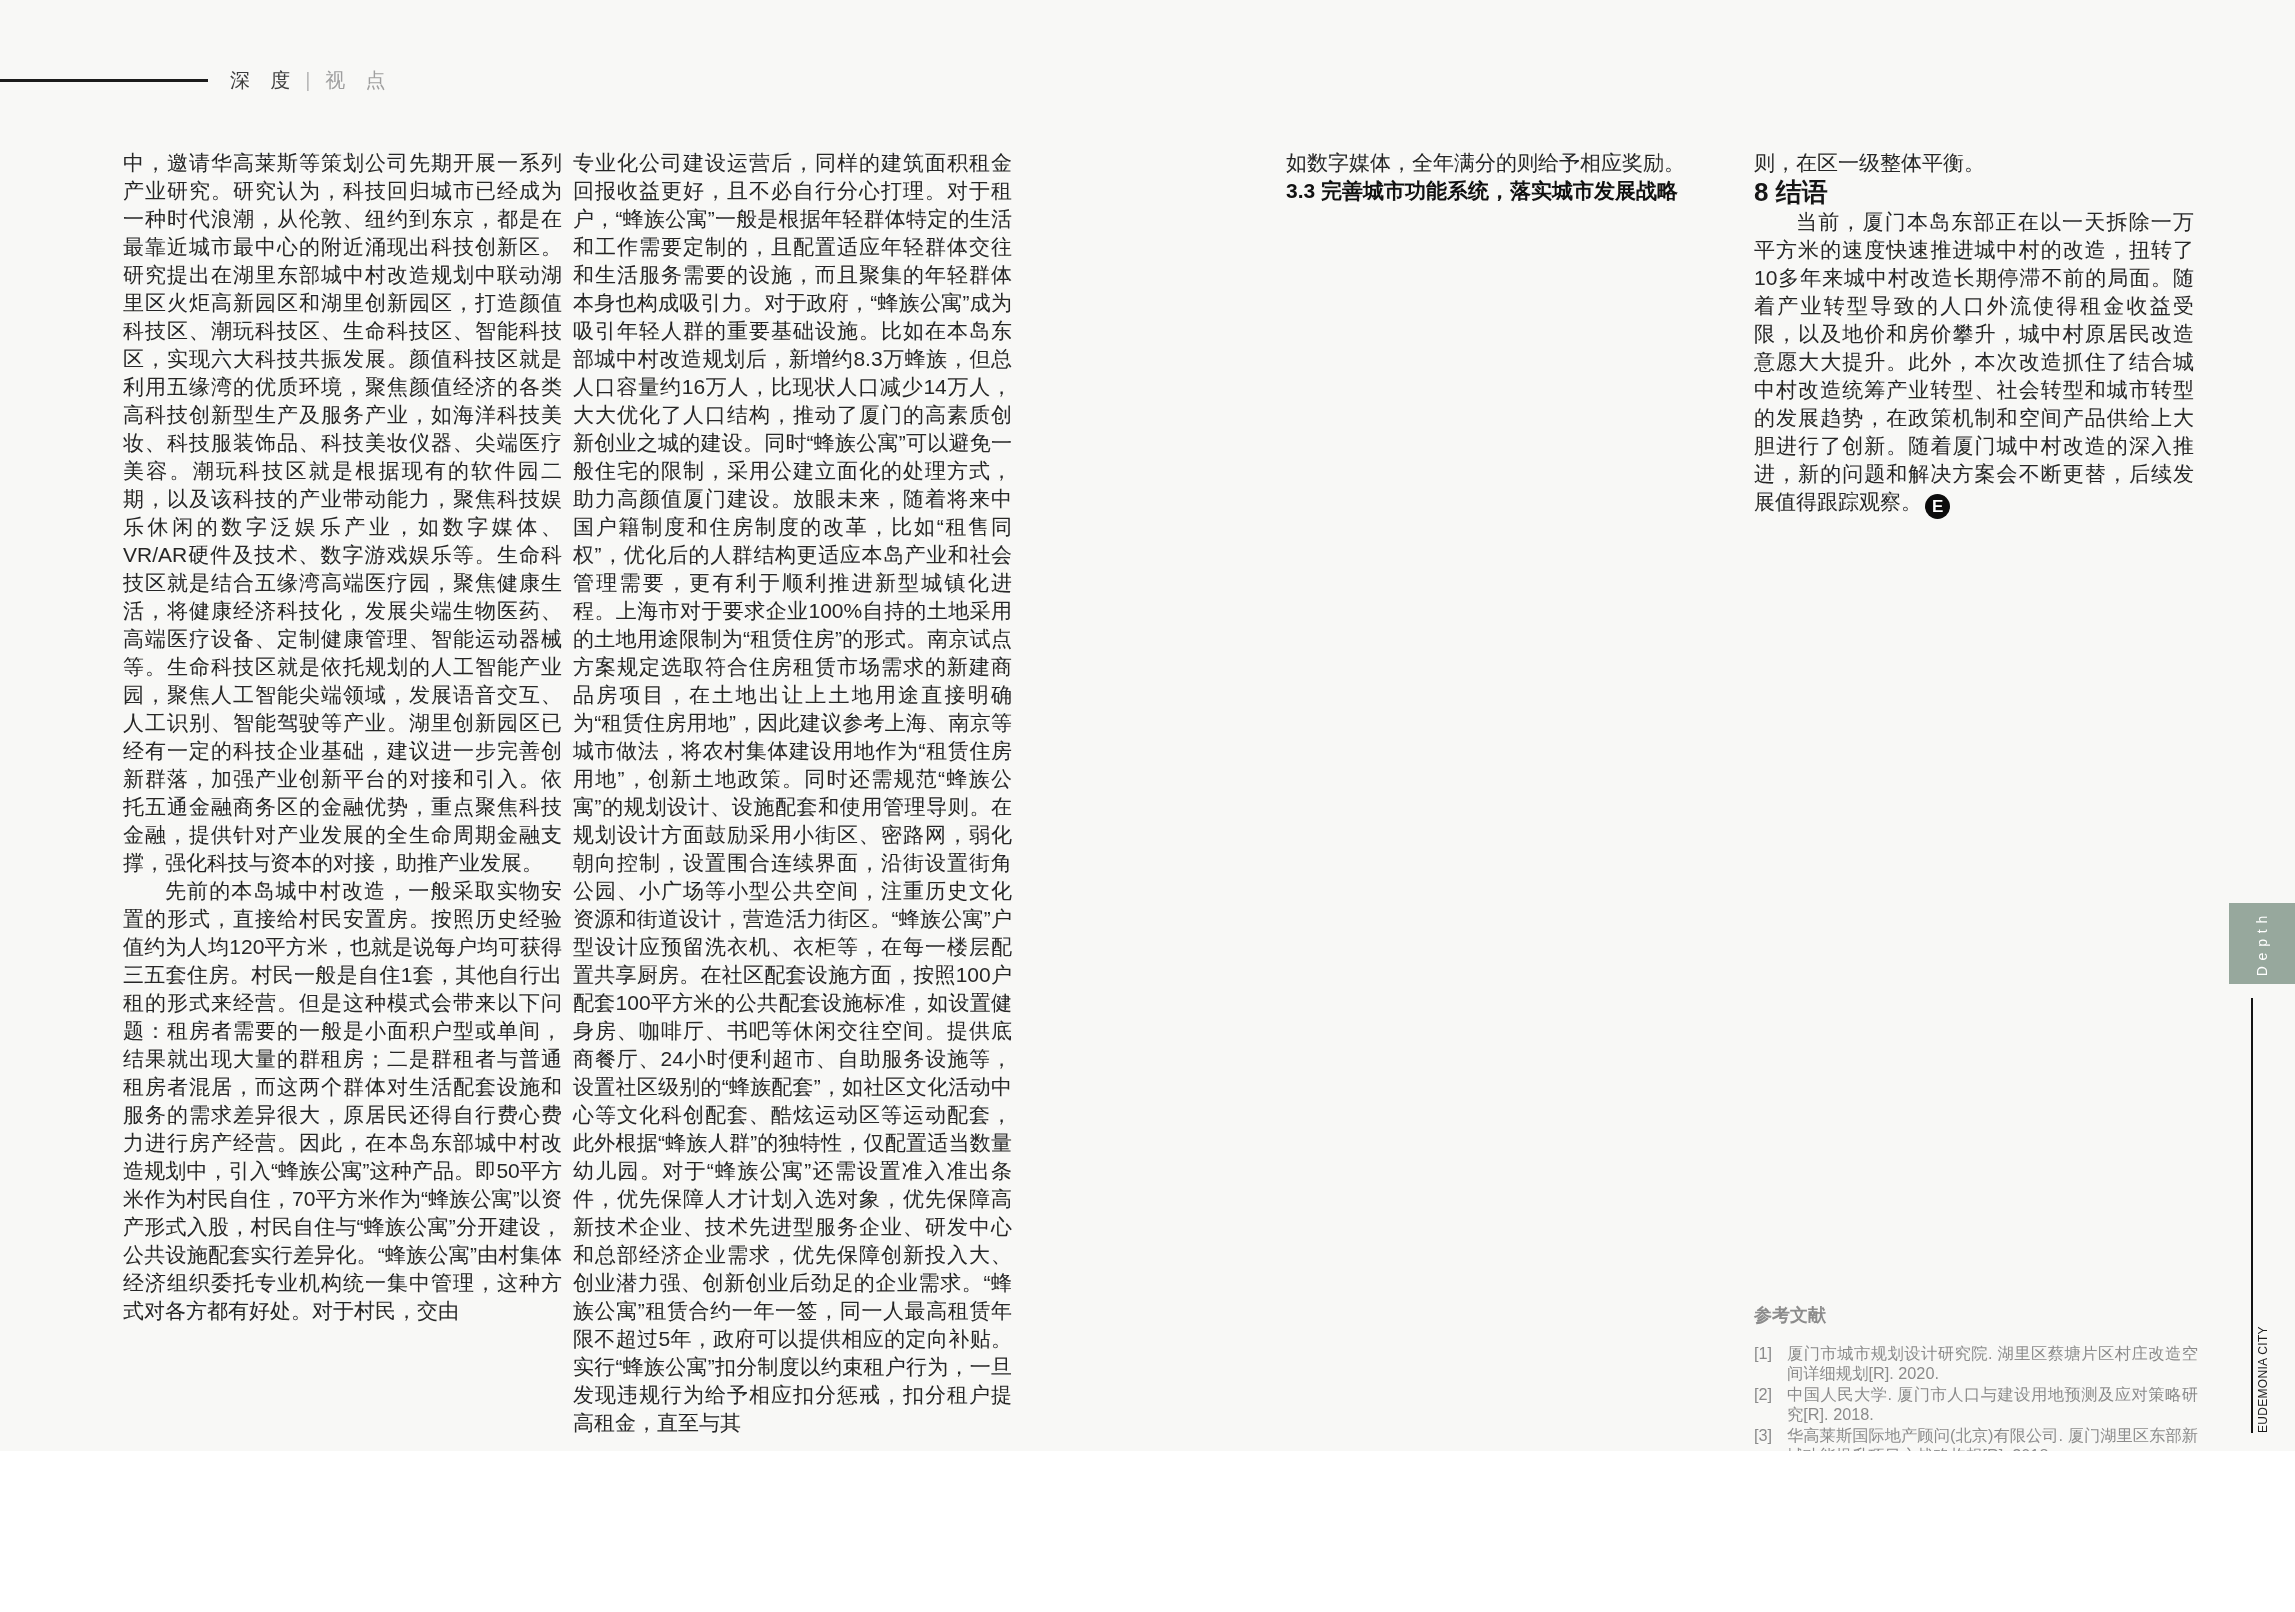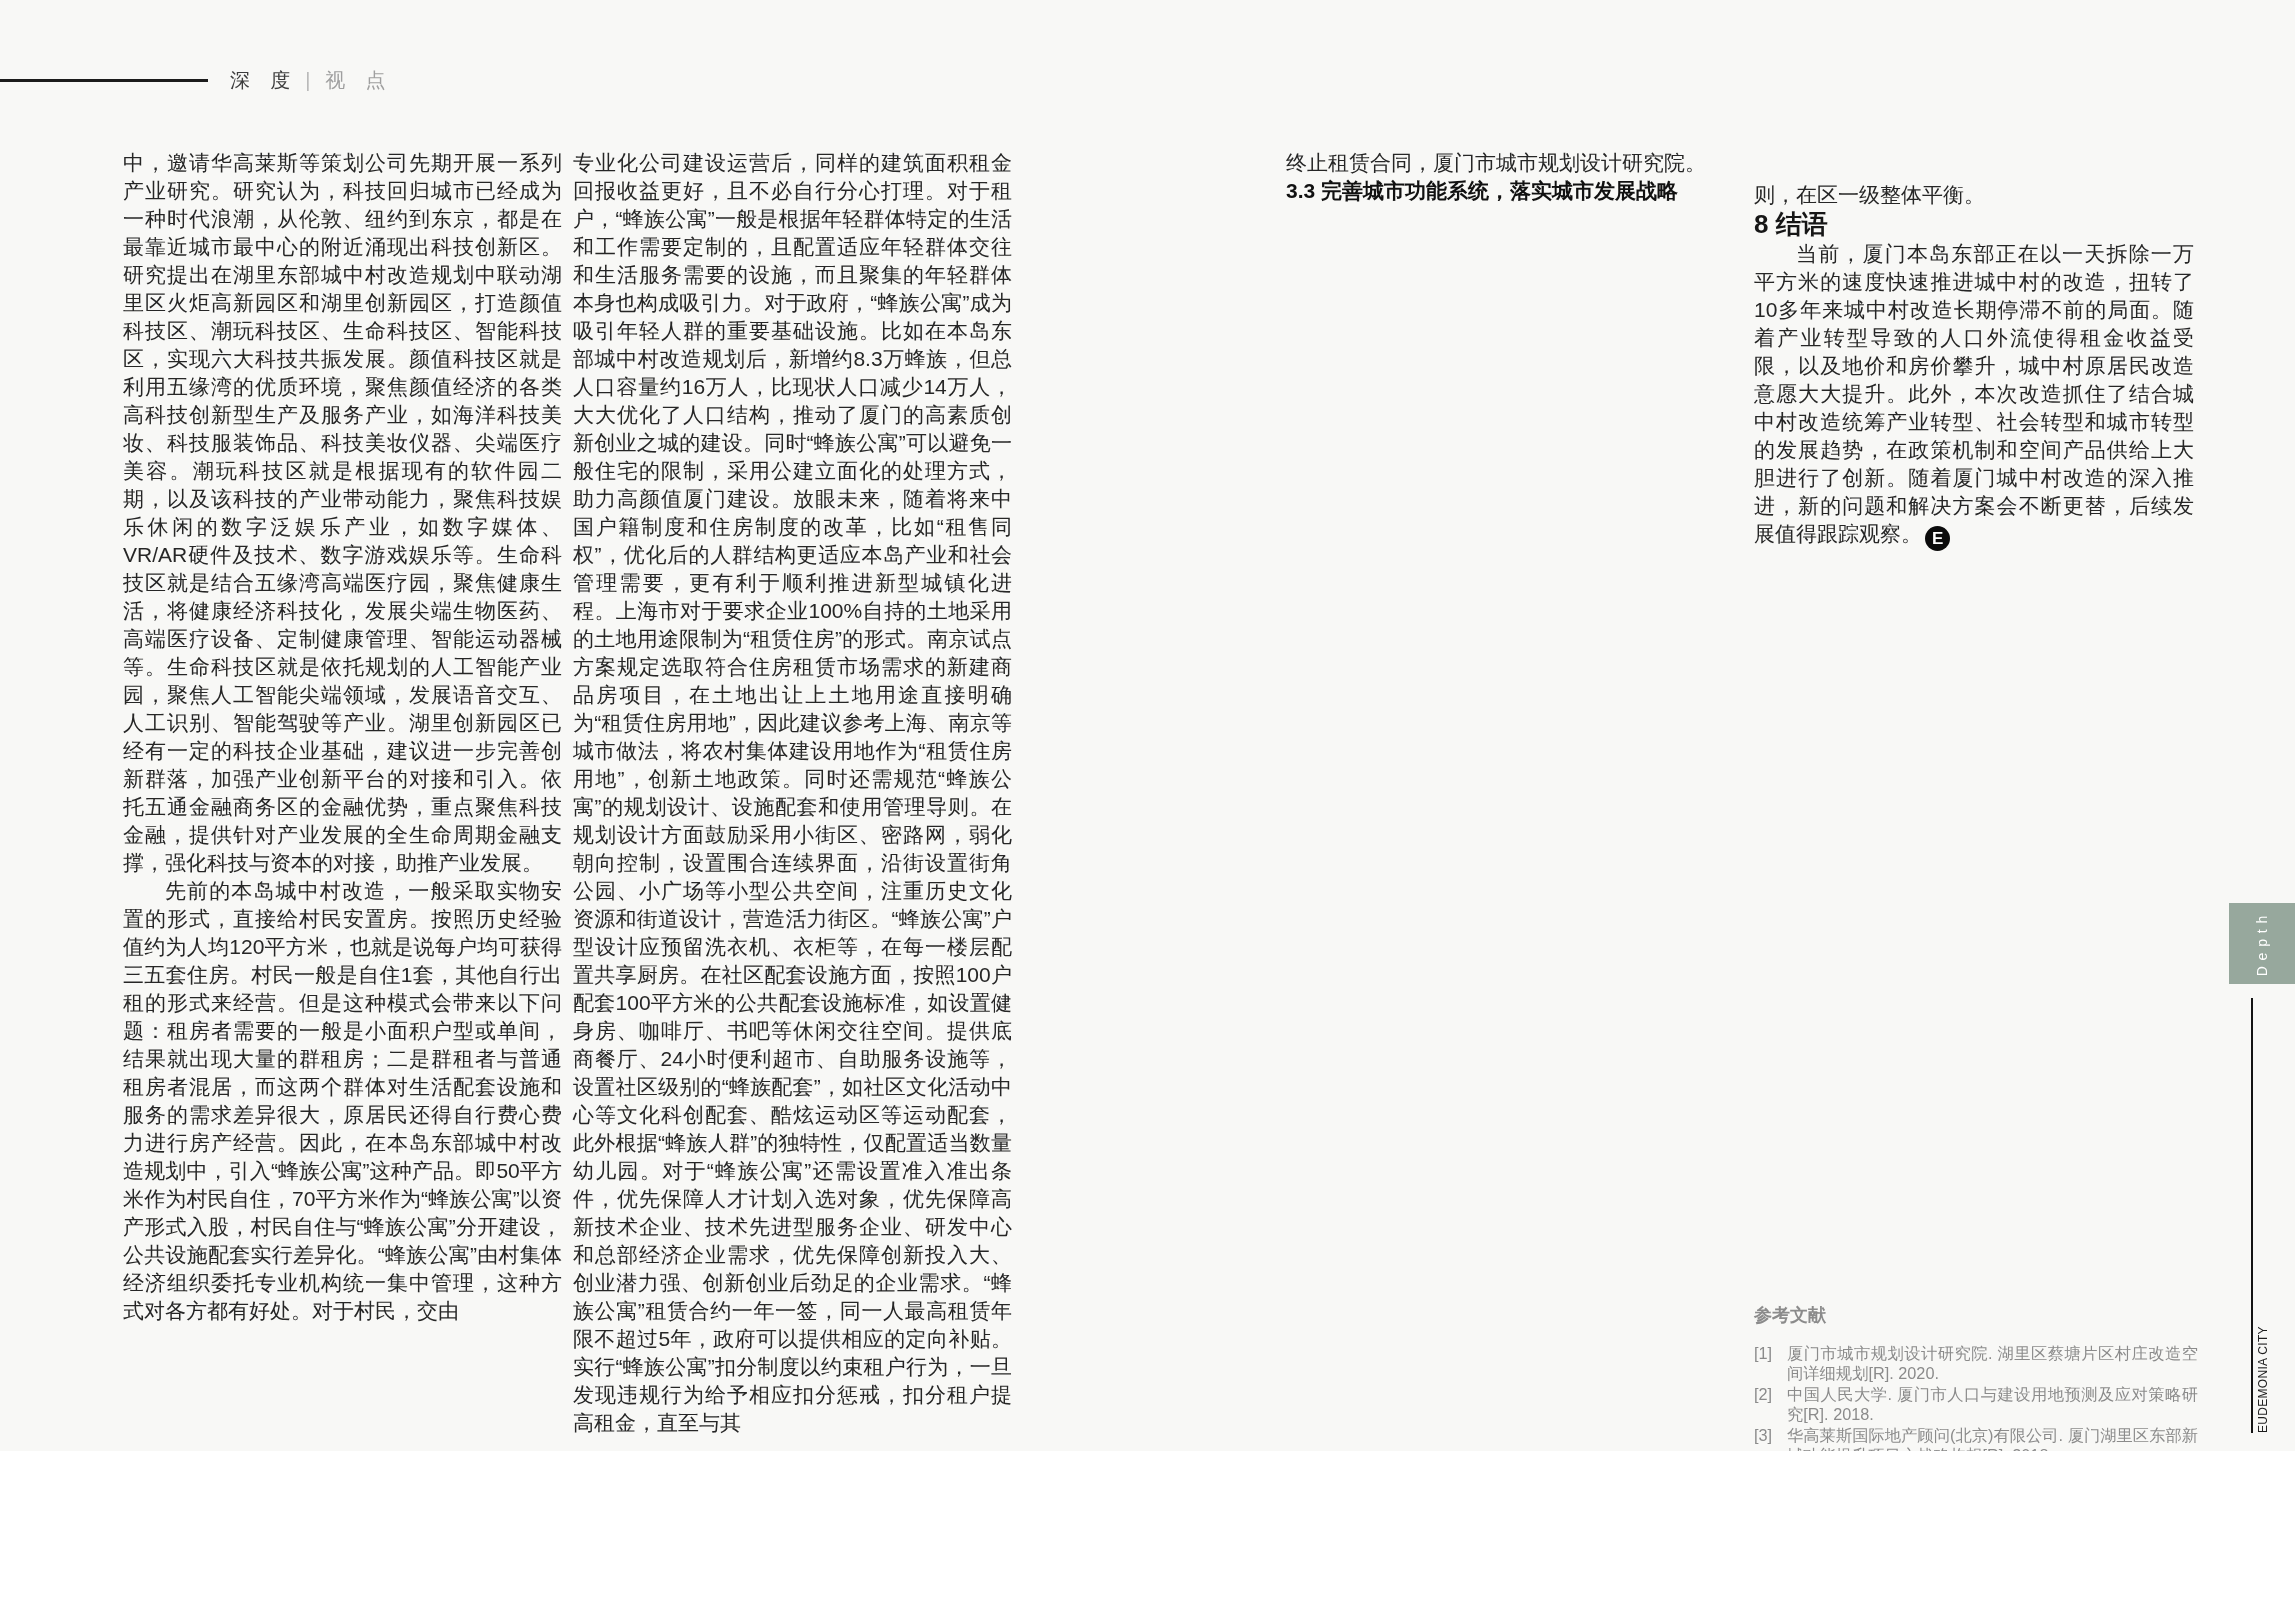--- a/index.html
+++ b/index.html
@@ -18,21 +18,21 @@
        text-align:justify;color:#262626;}
   .col p{margin:0;}
   .cont{text-indent:0;}
   .para{text-indent:2em;}
   .h2{font-weight:bold;text-align:left;margin:55px 0 6.3px 0;color:#111;}
   .h2-c3{margin-top:45px;}
   .h1{font-weight:bold;text-align:left;font-size:26px;line-height:30.5px;margin:41px 0 31.5px 0;color:#161616;}
   .c1{left:123px;}
   .c2{left:573px;}
   .c3{left:1286px;width:440px;}
-  .c4{left:1754px;width:440px;margin-top:32px;}
+  .c4{left:1754px;width:440px;}
 
   .endmark{display:inline-block;width:25px;height:25px;border-radius:50%;background:#0c0c0c;
            color:#ffffff;font-weight:bold;font-size:17px;line-height:25px;text-align:center;
            vertical-align:-3.2px;margin-left:3.2px;text-indent:0;}
 
   
   .refs{position:absolute;left:1754px;top:1303px;width:444px;color:#8b8b8b;}
   .refs-title{font-size:18px;font-weight:bold;margin:0 0 15.8px 0;}
   .ref-item{display:flex;font-size:16.3px;line-height:20.5px;text-align:justify;}
   .ref-num{flex:0 0 33px;}
@@ -66,21 +66,21 @@
   <div class="col c1">
     <p class="cont">中，邀请华高莱斯等策划公司先期开展一系列产业研究。研究认为，科技回归城市已经成为一种时代浪潮，从伦敦、纽约到东京，都是在最靠近城市最中心的附近涌现出科技创新区。研究提出在湖里东部城中村改造规划中联动湖里区火炬高新园区和湖里创新园区，打造颜值科技区、潮玩科技区、生命科技区、智能科技区，实现六大科技共振发展。颜值科技区就是利用五缘湾的优质环境，聚焦颜值经济的各类高科技创新型生产及服务产业，如海洋科技美妆、科技服装饰品、科技美妆仪器、尖端医疗美容。潮玩科技区就是根据现有的软件园二期，以及该科技的产业带动能力，聚焦科技娱乐休闲的数字泛娱乐产业，如数字媒体、VR/AR硬件及技术、数字游戏娱乐等。生命科技区就是结合五缘湾高端医疗园，聚焦健康生活，将健康经济科技化，发展尖端生物医药、高端医疗设备、定制健康管理、智能运动器械等。生命科技区就是依托规划的人工智能产业园，聚焦人工智能尖端领域，发展语音交互、人工识别、智能驾驶等产业。湖里创新园区已经有一定的科技企业基础，建议进一步完善创新群落，加强产业创新平台的对接和引入。依托五通金融商务区的金融优势，重点聚焦科技金融，提供针对产业发展的全生命周期金融支撑，强化科技与资本的对接，助推产业发展。</p>
     <p class="para">先前的本岛城中村改造，一般采取实物安置的形式，直接给村民安置房。按照历史经验值约为人均120平方米，也就是说每户均可获得三五套住房。村民一般是自住1套，其他自行出租的形式来经营。但是这种模式会带来以下问题：租房者需要的一般是小面积户型或单间，结果就出现大量的群租房；二是群租者与普通租房者混居，而这两个群体对生活配套设施和服务的需求差异很大，原居民还得自行费心费力进行房产经营。因此，在本岛东部城中村改造规划中，引入“蜂族公寓”这种产品。即50平方米作为村民自住，70平方米作为“蜂族公寓”以资产形式入股，村民自住与“蜂族公寓”分开建设，公共设施配套实行差异化。“蜂族公寓”由村集体经济组织委托专业机构统一集中管理，这种方式对各方都有好处。对于村民，交由</p>
   </div>
 
   <div class="col c2">
     <p class="cont">专业化公司建设运营后，同样的建筑面积租金回报收益更好，且不必自行分心打理。对于租户，“蜂族公寓”一般是根据年轻群体特定的生活和工作需要定制的，且配置适应年轻群体交往和生活服务需要的设施，而且聚集的年轻群体本身也构成吸引力。对于政府，“蜂族公寓”成为吸引年轻人群的重要基础设施。比如在本岛东部城中村改造规划后，新增约8.3万蜂族，但总人口容量约16万人，比现状人口减少14万人，大大优化了人口结构，推动了厦门的高素质创新创业之城的建设。同时“蜂族公寓”可以避免一般住宅的限制，采用公建立面化的处理方式，助力高颜值厦门建设。放眼未来，随着将来中国户籍制度和住房制度的改革，比如“租售同权”，优化后的人群结构更适应本岛产业和社会管理需要，更有利于顺利推进新型城镇化进程。上海市对于要求企业100%自持的土地采用的土地用途限制为“租赁住房”的形式。南京试点方案规定选取符合住房租赁市场需求的新建商品房项目，在土地出让上土地用途直接明确为“租赁住房用地”，因此建议参考上海、南京等城市做法，将农村集体建设用地作为“租赁住房用地”，创新土地政策。同时还需规范“蜂族公寓”的规划设计、设施配套和使用管理导则。在规划设计方面鼓励采用小街区、密路网，弱化朝向控制，设置围合连续界面，沿街设置街角公园、小广场等小型公共空间，注重历史文化资源和街道设计，营造活力街区。“蜂族公寓”户型设计应预留洗衣机、衣柜等，在每一楼层配置共享厨房。在社区配套设施方面，按照100户配套100平方米的公共配套设施标准，如设置健身房、咖啡厅、书吧等休闲交往空间。提供底商餐厅、24小时便利超市、自助服务设施等，设置社区级别的“蜂族配套”，如社区文化活动中心等文化科创配套、酷炫运动区等运动配套，此外根据“蜂族人群”的独特性，仅配置适当数量幼儿园。对于“蜂族公寓”还需设置准入准出条件，优先保障人才计划入选对象，优先保障高新技术企业、技术先进型服务企业、研发中心和总部经济企业需求，优先保障创新投入大、创业潜力强、创新创业后劲足的企业需求。“蜂族公寓”租赁合约一年一签，同一人最高租赁年限不超过5年，政府可以提供相应的定向补贴。实行“蜂族公寓”扣分制度以约束租户行为，一旦发现违规行为给予相应扣分惩戒，扣分租户提高租金，直至与其</p>
   </div>
 
   <div class="col c3">
-    <p class="cont">终止租赁合同，厦门市城市规划设计研究院。</p>
+    <p class="cont">如数字媒体，全年满分的则给予相应奖励。</p>
     <p class="h2 h2-c3">3.3 完善城市功能系统，落实城市发展战略</p>
   </div>
 
   <div class="col c4">
     <p class="cont">则，在区一级整体平衡。</p>
     <p class="h1">8  结语</p>
     <p class="para"><span>当前，厦门本岛东部正在以一天拆除一万平方米的速度快速推进城中村的改造，扭转了10多年来城中村改造长期停滞不前的局面。随着产业转型导致的人口外流使得租金收益受限，以及地价和房价攀升，城中村原居民改造意愿大大提升。此外，本次改造抓住了结合城中村改造统筹产业转型、社会转型和城市转型的发展趋势，在政策机制和空间产品供给上大胆进行了创新。随着厦门城中村改造的深入推进，新的问题和解决方案会不断更替，后续发展值得跟踪观察。</span><span class="endmark">E</span></p>
   </div>
 
   <div class="refs">

